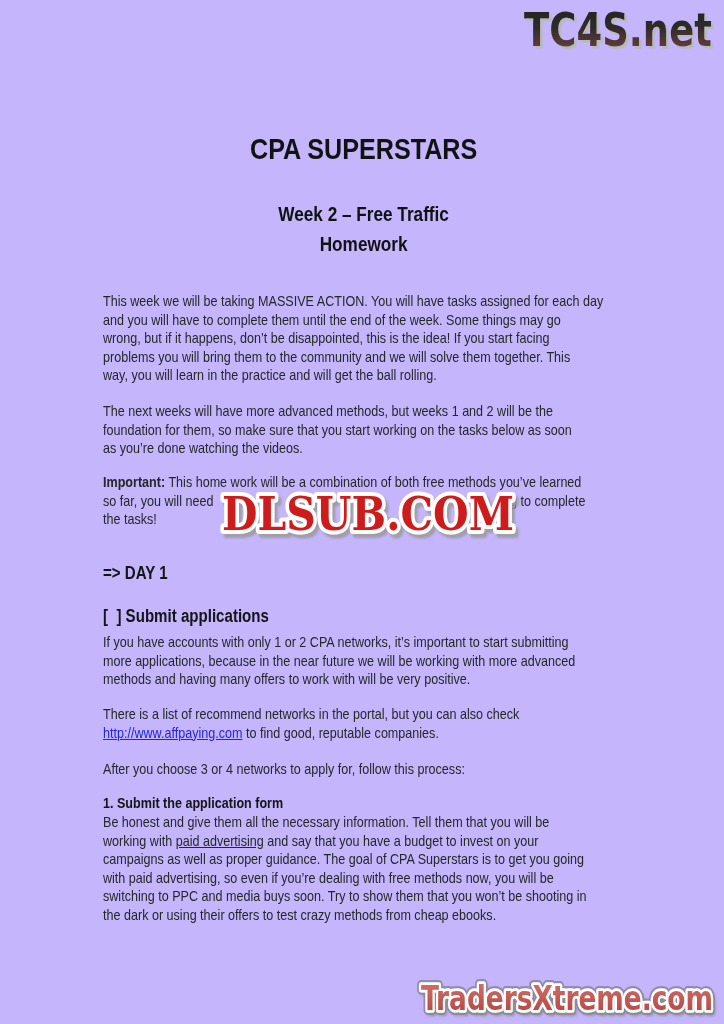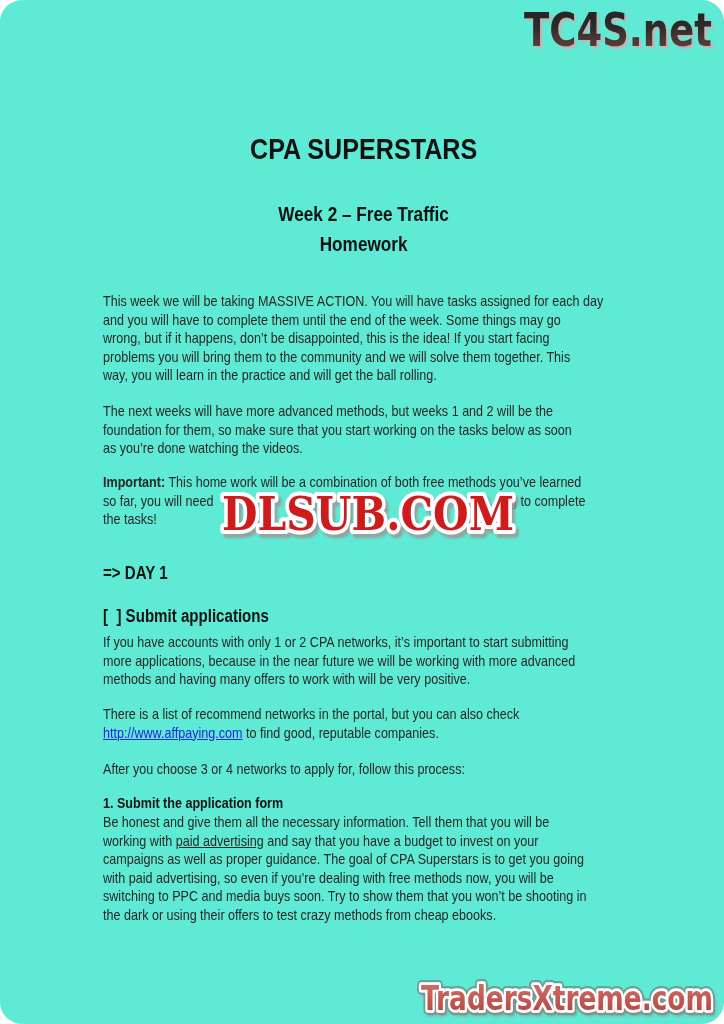--- a/index.html
+++ b/index.html
@@ -1,20 +1,20 @@
 <!DOCTYPE html>
 <html><head>
 <meta charset="utf-8">
 <style>
   html,body { margin:0; padding:0; }
   body {
     width:724px; height:1024px; position:relative; background:#ffffff;
     font-family:"Liberation Sans", sans-serif; overflow:hidden;
   }
-  .page { position:absolute; inset:0; background:#5eead4; overflow:hidden;border-radius:22px; }
+  .page { position:absolute; inset:0; background:#c4b5fd; overflow:hidden; }
 
   
   .hdr-logo { position:absolute; top:1px; right:4px; width:200px; height:58px; overflow:visible; }
   .ftr-logo { position:absolute; top:976px; right:3px; width:306px; height:48px; overflow:visible; }
 
   
   .bodywrap {
     position:absolute; left:103px; top:0; width:622px;
     transform:scaleX(0.838); transform-origin:0 0;
   }

